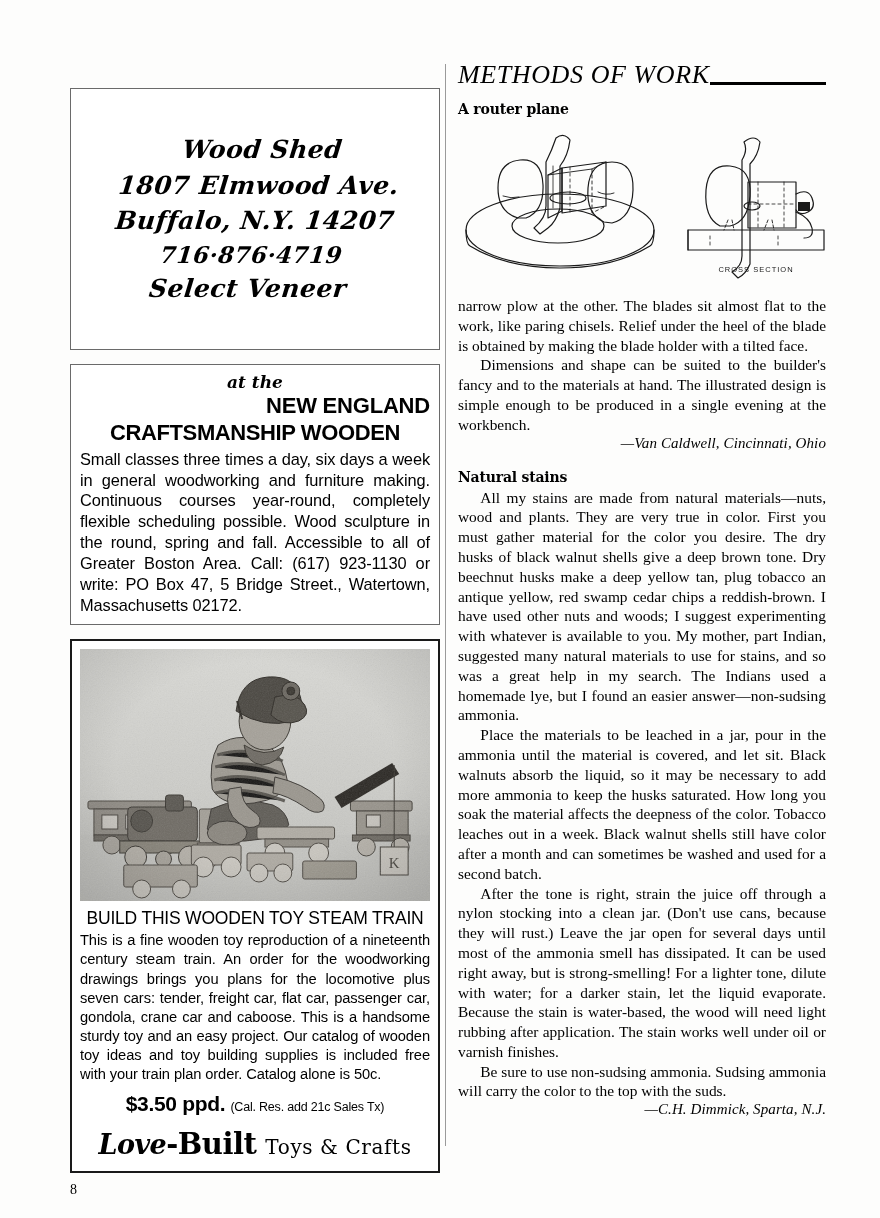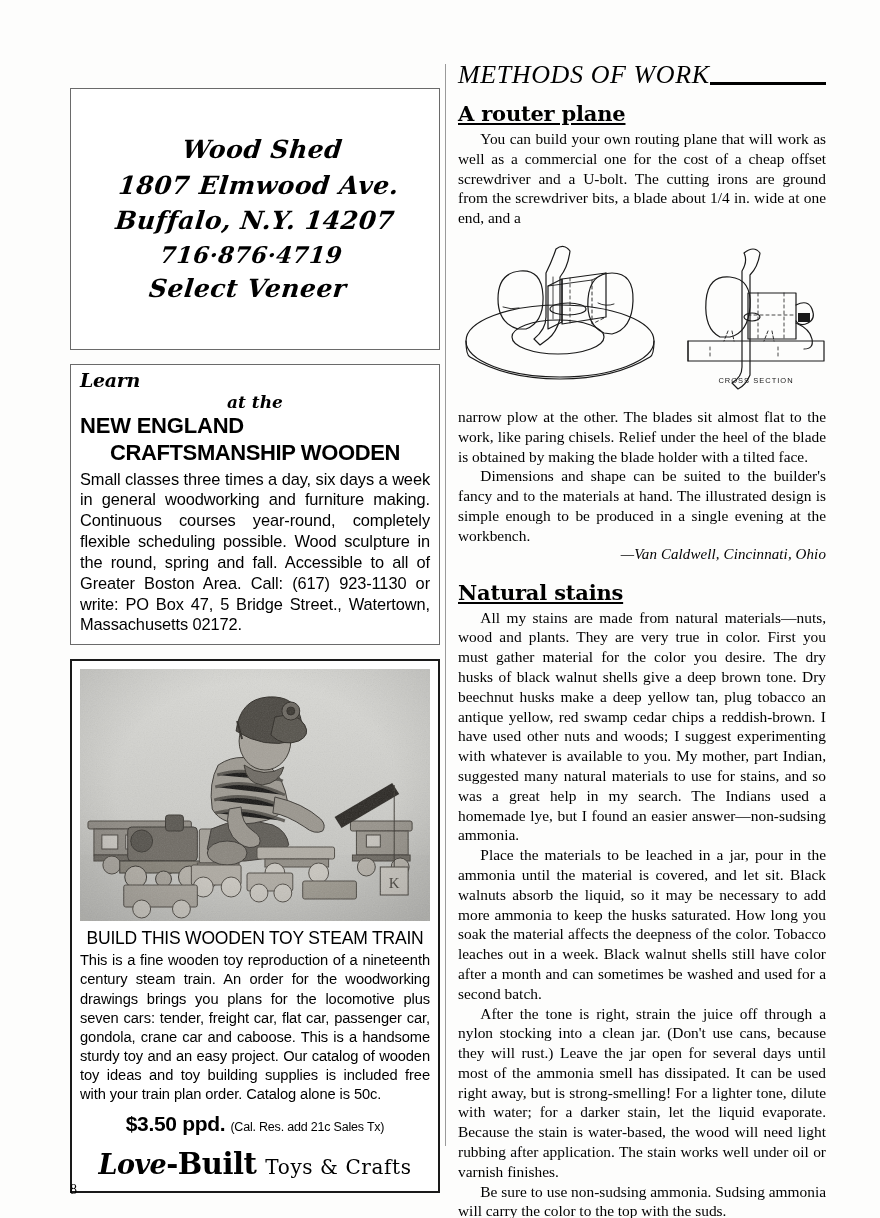--- a/index.html
+++ b/index.html
@@ -84,21 +84,21 @@
   .at-the {
     text-align: center;
     font-family: "DejaVu Serif", serif;
     font-weight: bold;
     font-style: italic;
     font-size: 17px;
     line-height: 1.2;
     margin-top: 1px;
   }
   .ne-line {
-    text-align: left;
+    text-align: right;
     font-family: "Liberation Sans", sans-serif;
     font-weight: bold;
     font-size: 22px;
     letter-spacing: -0.2px;
     line-height: 1.25;
   }
   .csc-line {
     text-align: center;
     font-family: "Liberation Sans", sans-serif;
     font-weight: bold;
@@ -221,25 +221,24 @@
   }
   .mow-rule {
     flex: 1;
     height: 3px;
     background: #000;
     margin-bottom: 3px;
   }
   .sec-head {
     font-family: "DejaVu Serif", serif;
     font-weight: bold;
-    font-size: 21px;
+    font-size: 14px;
     letter-spacing: -0.2px;
     margin-top: 13px;
     margin-bottom: 3px;
-    text-decoration: underline;
   }
   .body-text {
     font-family: "Liberation Serif", serif;
     font-size: 15.4px;
     line-height: 1.285;
     text-align: justify;
     text-justify: inter-word;
   }
   .body-text p {
     margin: 0;
@@ -278,21 +277,20 @@
       <div class="script-lines">
         <div class="sl-1">Wood Shed</div>
         <div class="sl-2">1807 Elmwood Ave.</div>
         <div class="sl-3">Buffalo, N.Y. 14207</div>
         <div class="sl-4">716·876·4719</div>
         <div class="sl-5">Select Veneer</div>
       </div>
     </div>
 
     <div class="ad-box" id="ad-school">
-      <div class="learn-word">Learn</div>
       <div class="at-the">at the</div>
       <div class="ne-line">NEW ENGLAND</div>
       <div class="csc-line">CRAFTSMANSHIP WOODEN</div>
       <div class="school-body">Small classes three times a day, six days a week in general woodworking and furniture making. Continuous courses year-round, completely flexible scheduling possible. Wood sculpture in the round, spring and fall. Accessible to all of Greater Boston Area. Call: (617) 923-1130 or write: PO Box 47, 5 Bridge Street., Watertown, Massachusetts 02172.</div>
     </div>
 
     <div class="ad-box" id="ad-toytrain">
 
       <div class="photo-frame">
         <svg viewBox="0 0 352 252" preserveAspectRatio="none" aria-hidden="true">
@@ -435,23 +433,20 @@
   <div class="col-rule"></div>
 
   <div class="right-col">
 
     <div class="mow-header">
       <span class="mow-title">METHODS OF WORK</span>
       <span class="mow-rule"></span>
     </div>
 
     <div class="sec-head">A router plane</div>
-    <div class="body-text">
-      <p>You can build your own routing plane that will work as well as a commercial one for the cost of a cheap offset screwdriver and a U-bolt. The cutting irons are ground from the screwdriver bits, a blade about 1/4 in. wide at one end, and a</p>
-    </div>
 
     <div class="figure">
       <svg viewBox="0 0 368 160" aria-hidden="true">
         <g fill="none" stroke="#1a1a1a" stroke-width="1.2" stroke-linejoin="round" stroke-linecap="round">
 
           <ellipse cx="102" cy="104" rx="94" ry="36"></ellipse>
           <path d="M8 104 q0 14 4 16 q36 22 90 22 q54 0 90 -22 q4 -2 4 -16"></path>
 
           <ellipse cx="100" cy="100" rx="46" ry="17"></ellipse>
 

